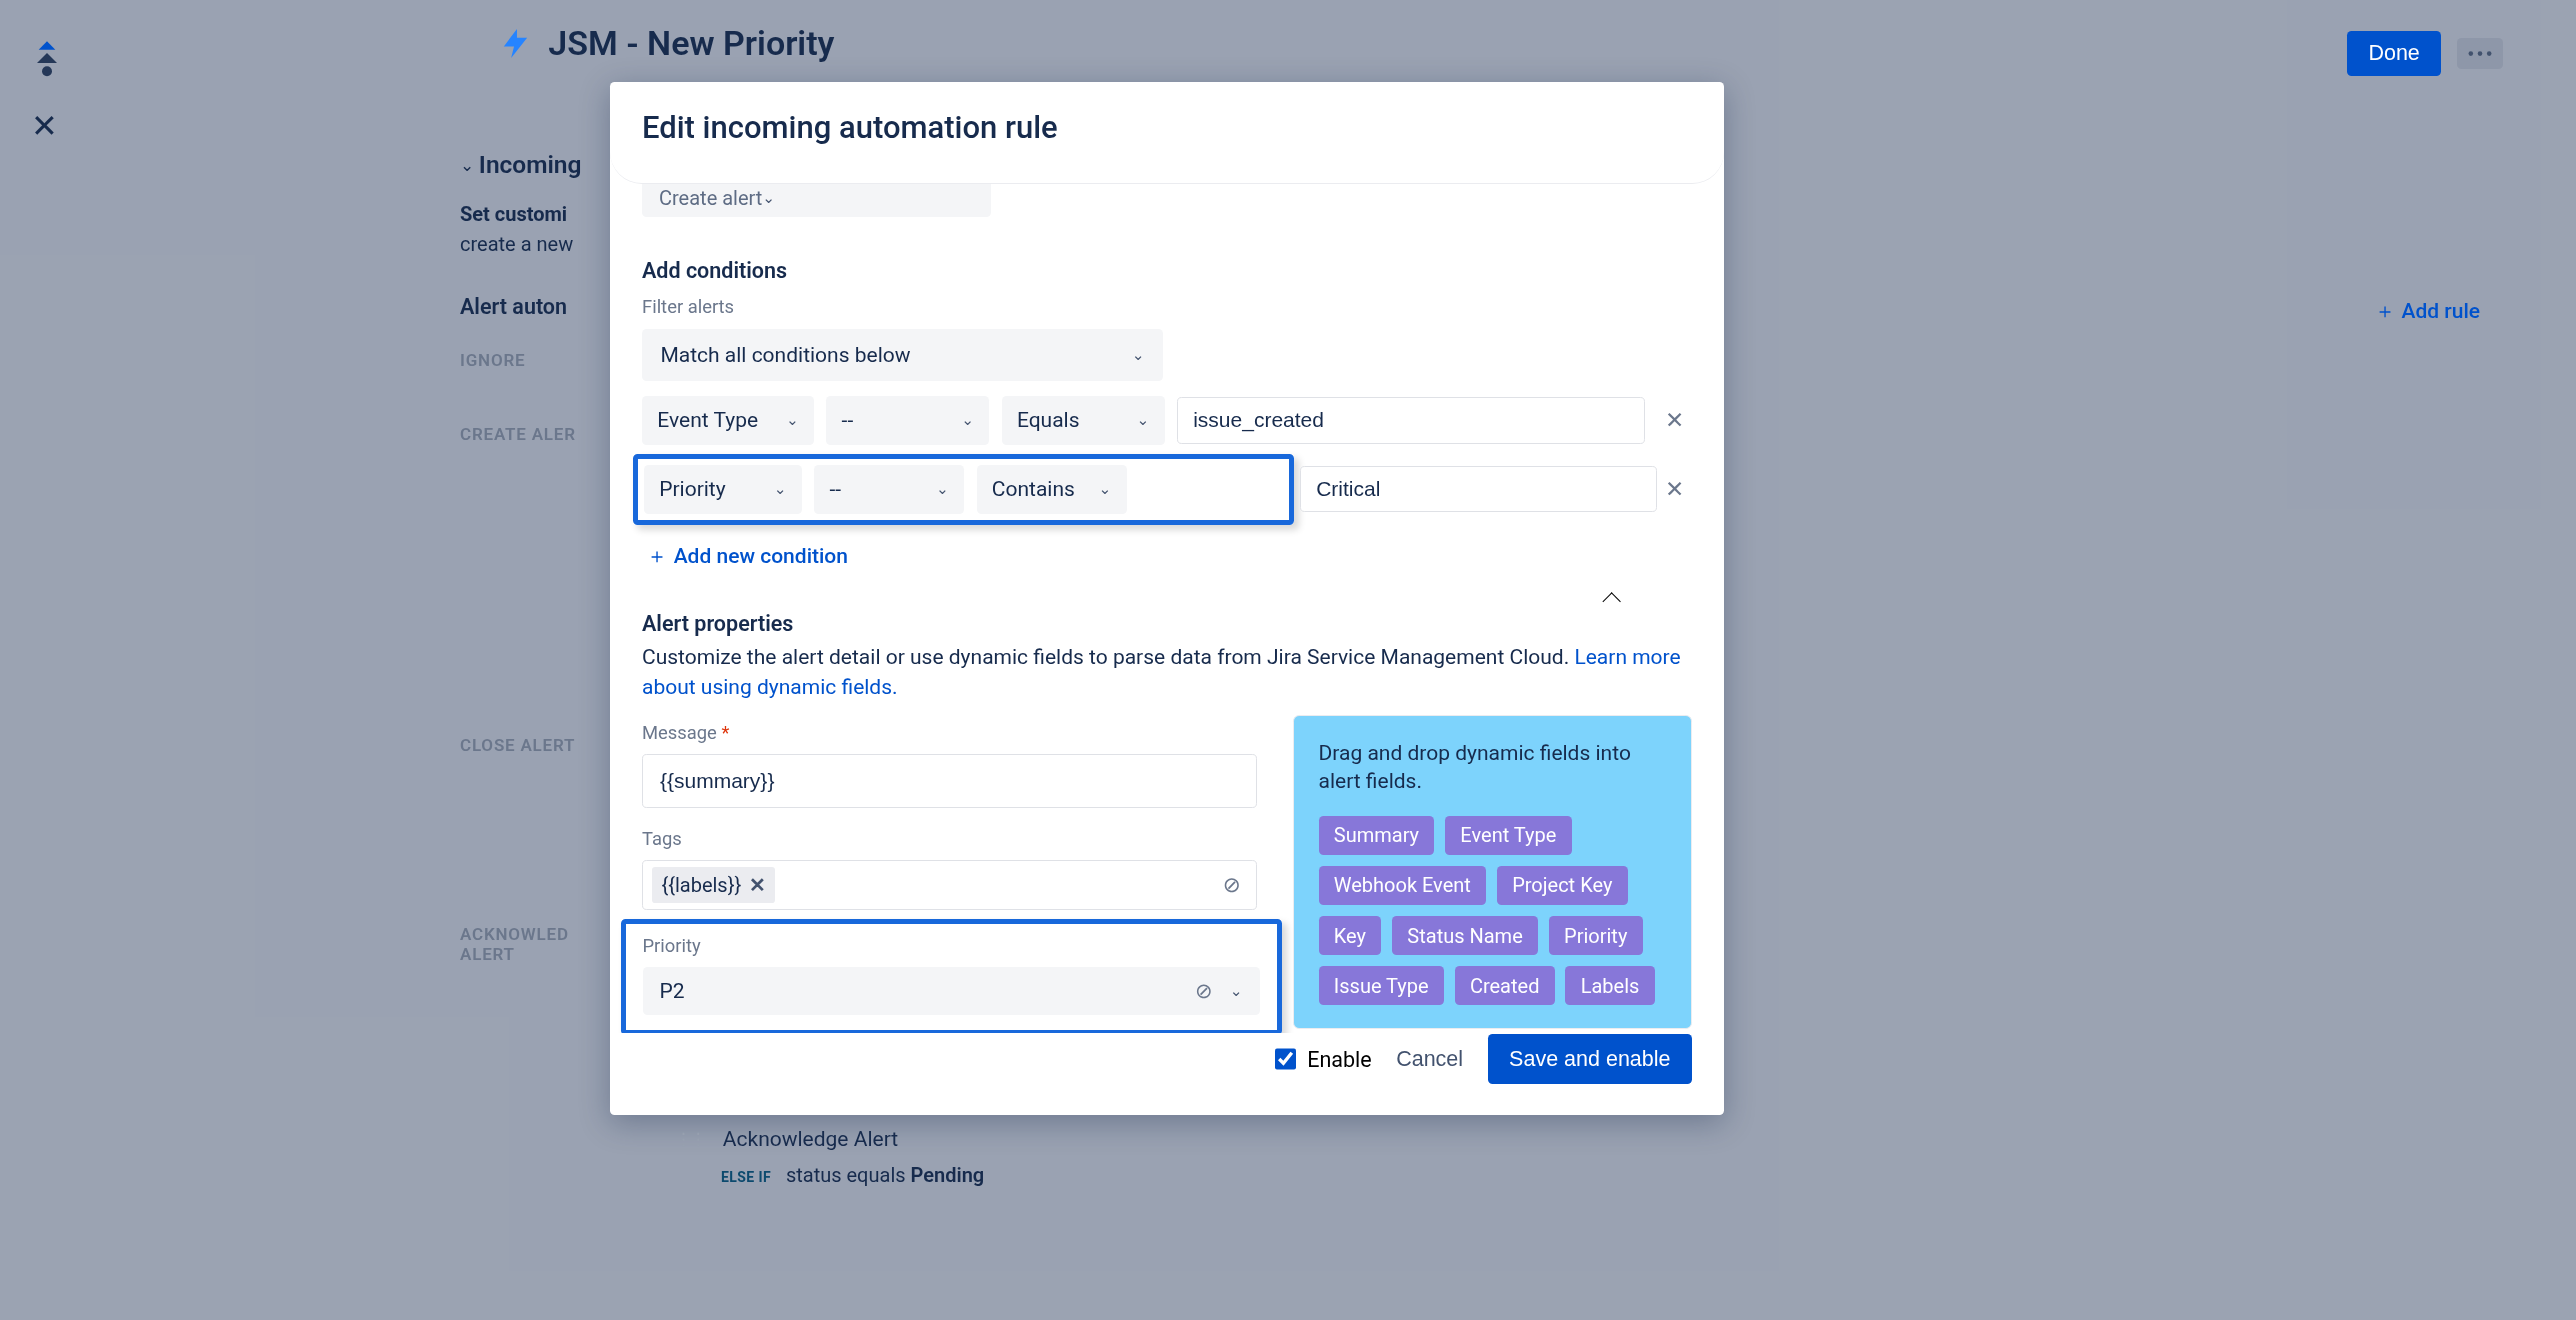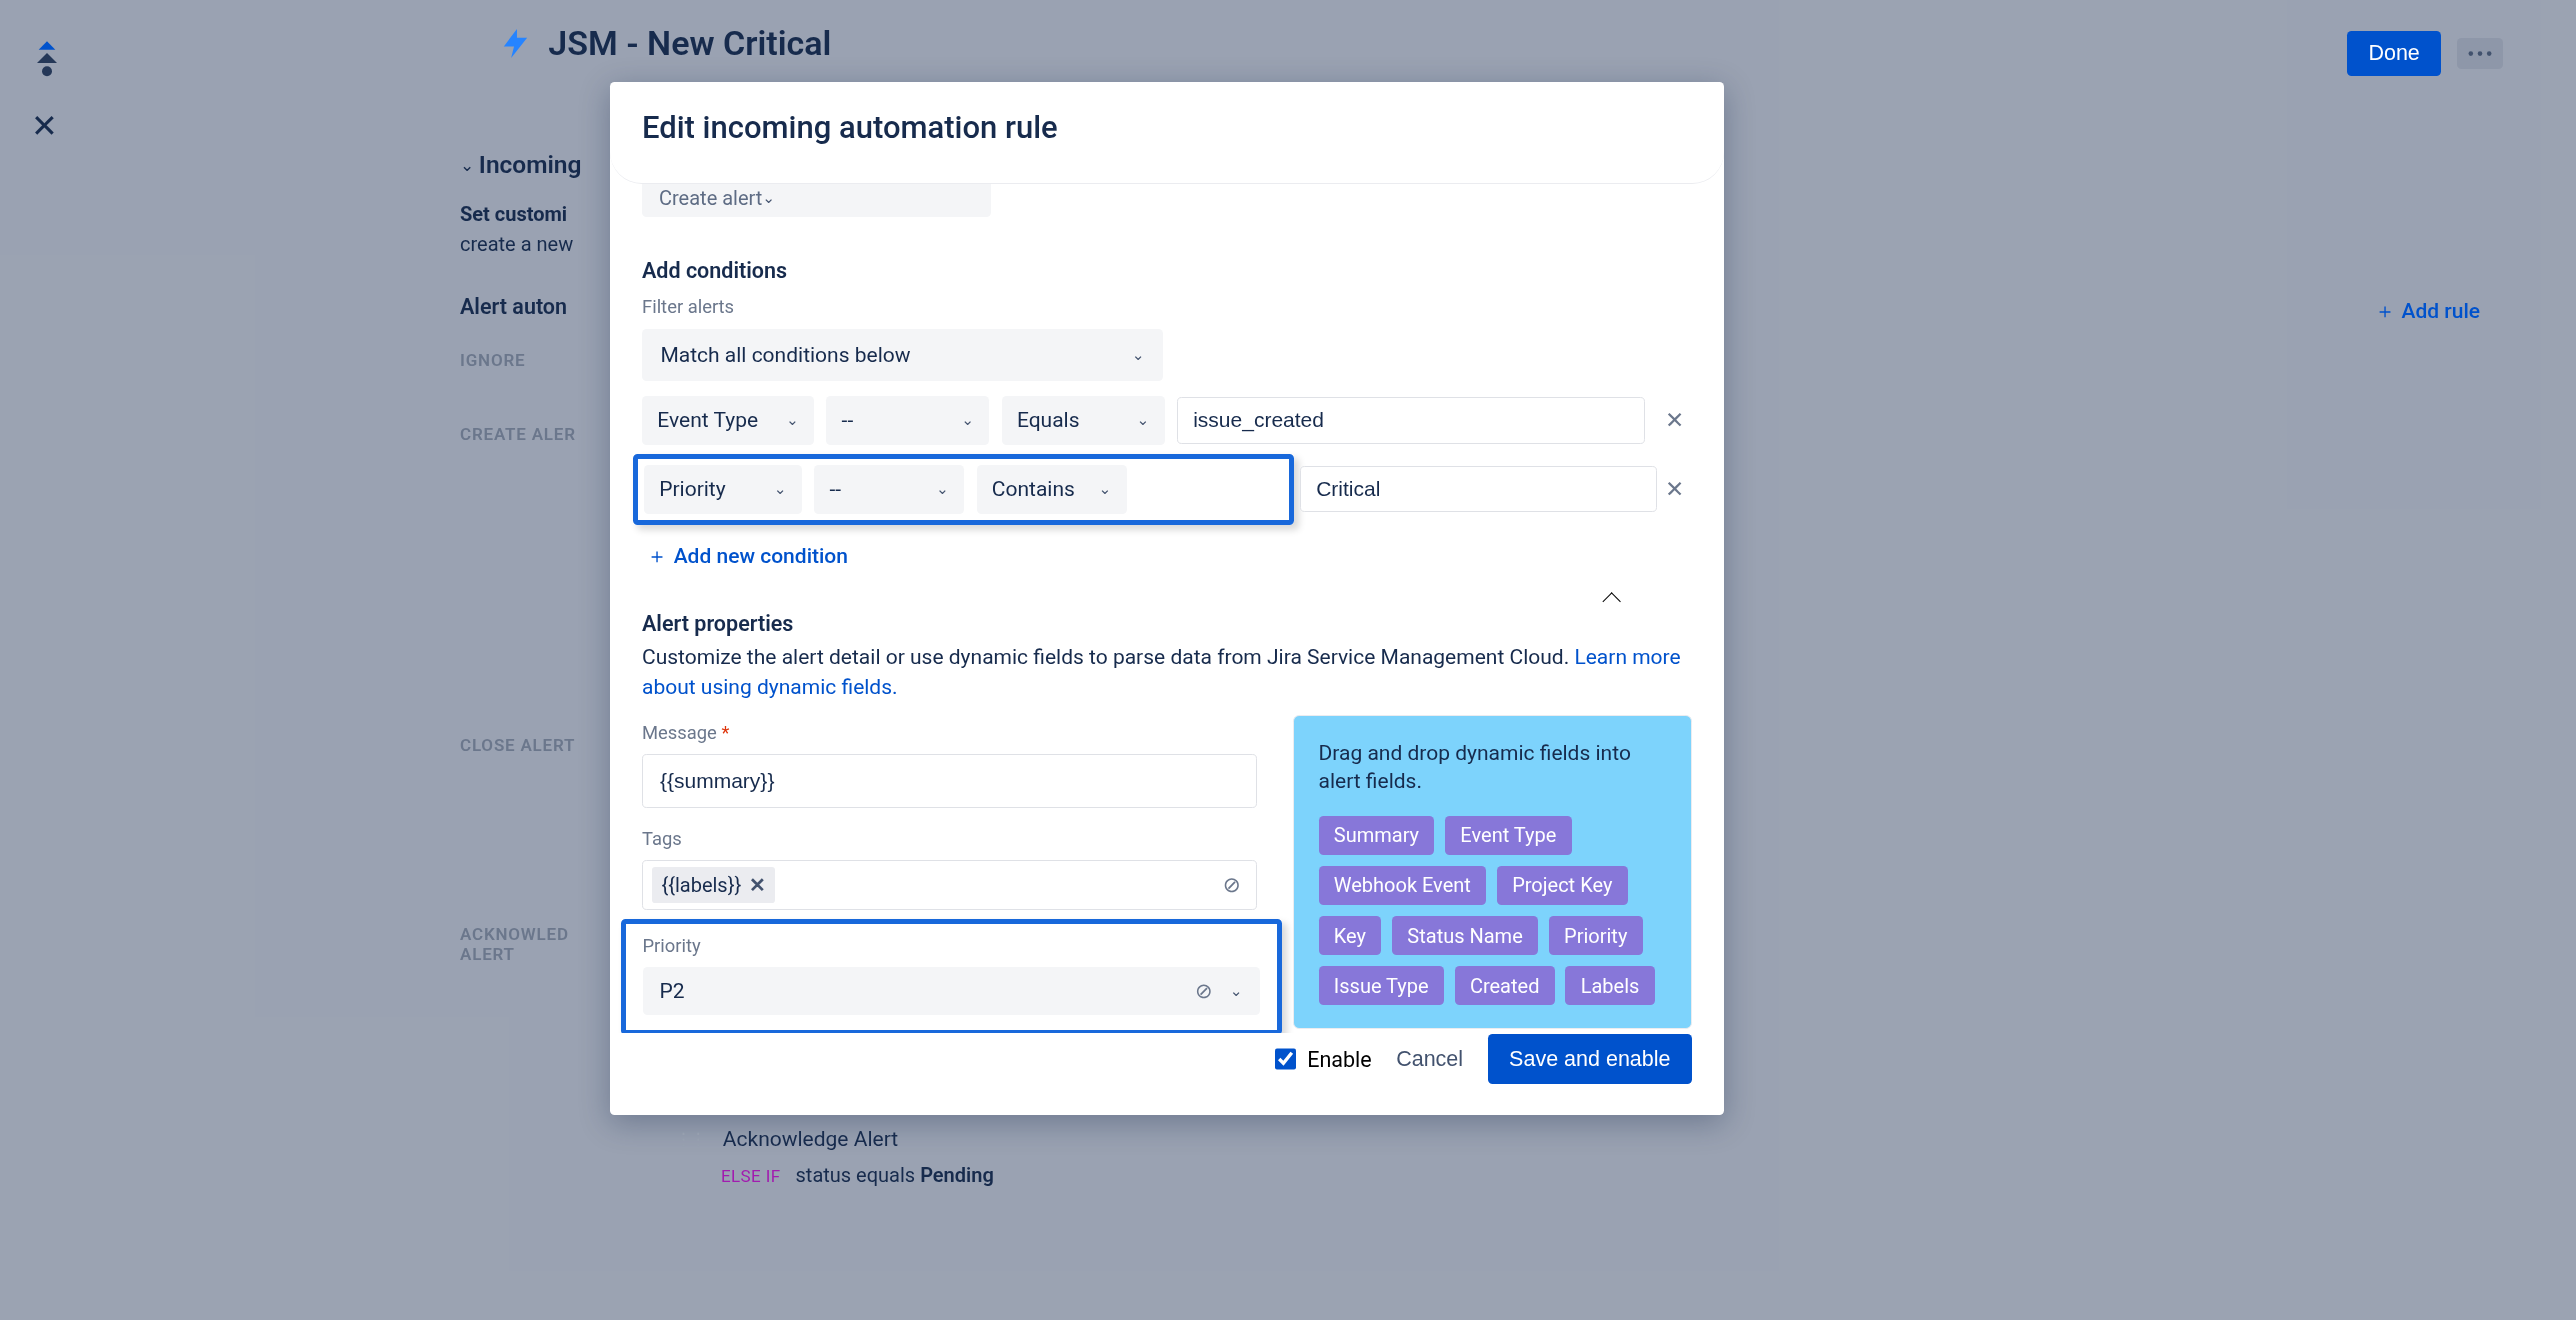--- a/index.html
+++ b/index.html
@@ -301,21 +301,21 @@
 
 .below-modal {
   position:absolute;
   left: 675px;
   top: 1127px;
   color:#172b4d;
 }
 .ack-row { display:flex; align-items:center; gap: 18.4px; font-size: 21px; margin-bottom: 12.3px;}
 .drag-handle { color:#97a0af; font-size:17px; letter-spacing:-2.3px; }
 .elseif-row { font-size: 20px; padding-left: 46px; }
-.elseif-chip { color:#a21caf; font-weight:400; font-size:17px; letter-spacing: 0.4px; }
+.elseif-chip { color:#0c4a6e; font-weight:700; font-size:14px; letter-spacing: 0.4px; }
 .pending { font-weight:600; }
 
 .chev-down { font-size: 15.3px; color:#42526e; }
 .cursor-dot {
   position:absolute;
   left:1605px;
   top:595px;
   width:0;height:0;
 }
 .cursor-dot:after{
@@ -338,21 +338,21 @@
       <path fill="#253858" d="M12 9 L6 15 H18 Z"></path>
       <circle cx="12" cy="20" r="3" fill="#253858"></circle>
     </svg>
 </div>
 <div class="close-x">✕</div>
 
 <div class="page-header">
   <svg width="35" height="35" viewBox="0 0 24 24">
       <path fill="#2684ff" d="M13 2 L4 14 H11 L9 22 L20 8 H13 Z"></path>
     </svg>
-  <div class="page-title">JSM - New Critical</div>
+  <div class="page-title">JSM - New Priority</div>
 </div>
 <div class="header-right">
   <button class="done-btn">Done</button>
   <button class="more-btn">
     <svg width="28" height="9.2" viewBox="0 0 36 12">
         <circle cx="6" cy="6" r="3"></circle>
         <circle cx="18" cy="6" r="3"></circle>
         <circle cx="30" cy="6" r="3"></circle>
       </svg>
   </button>

